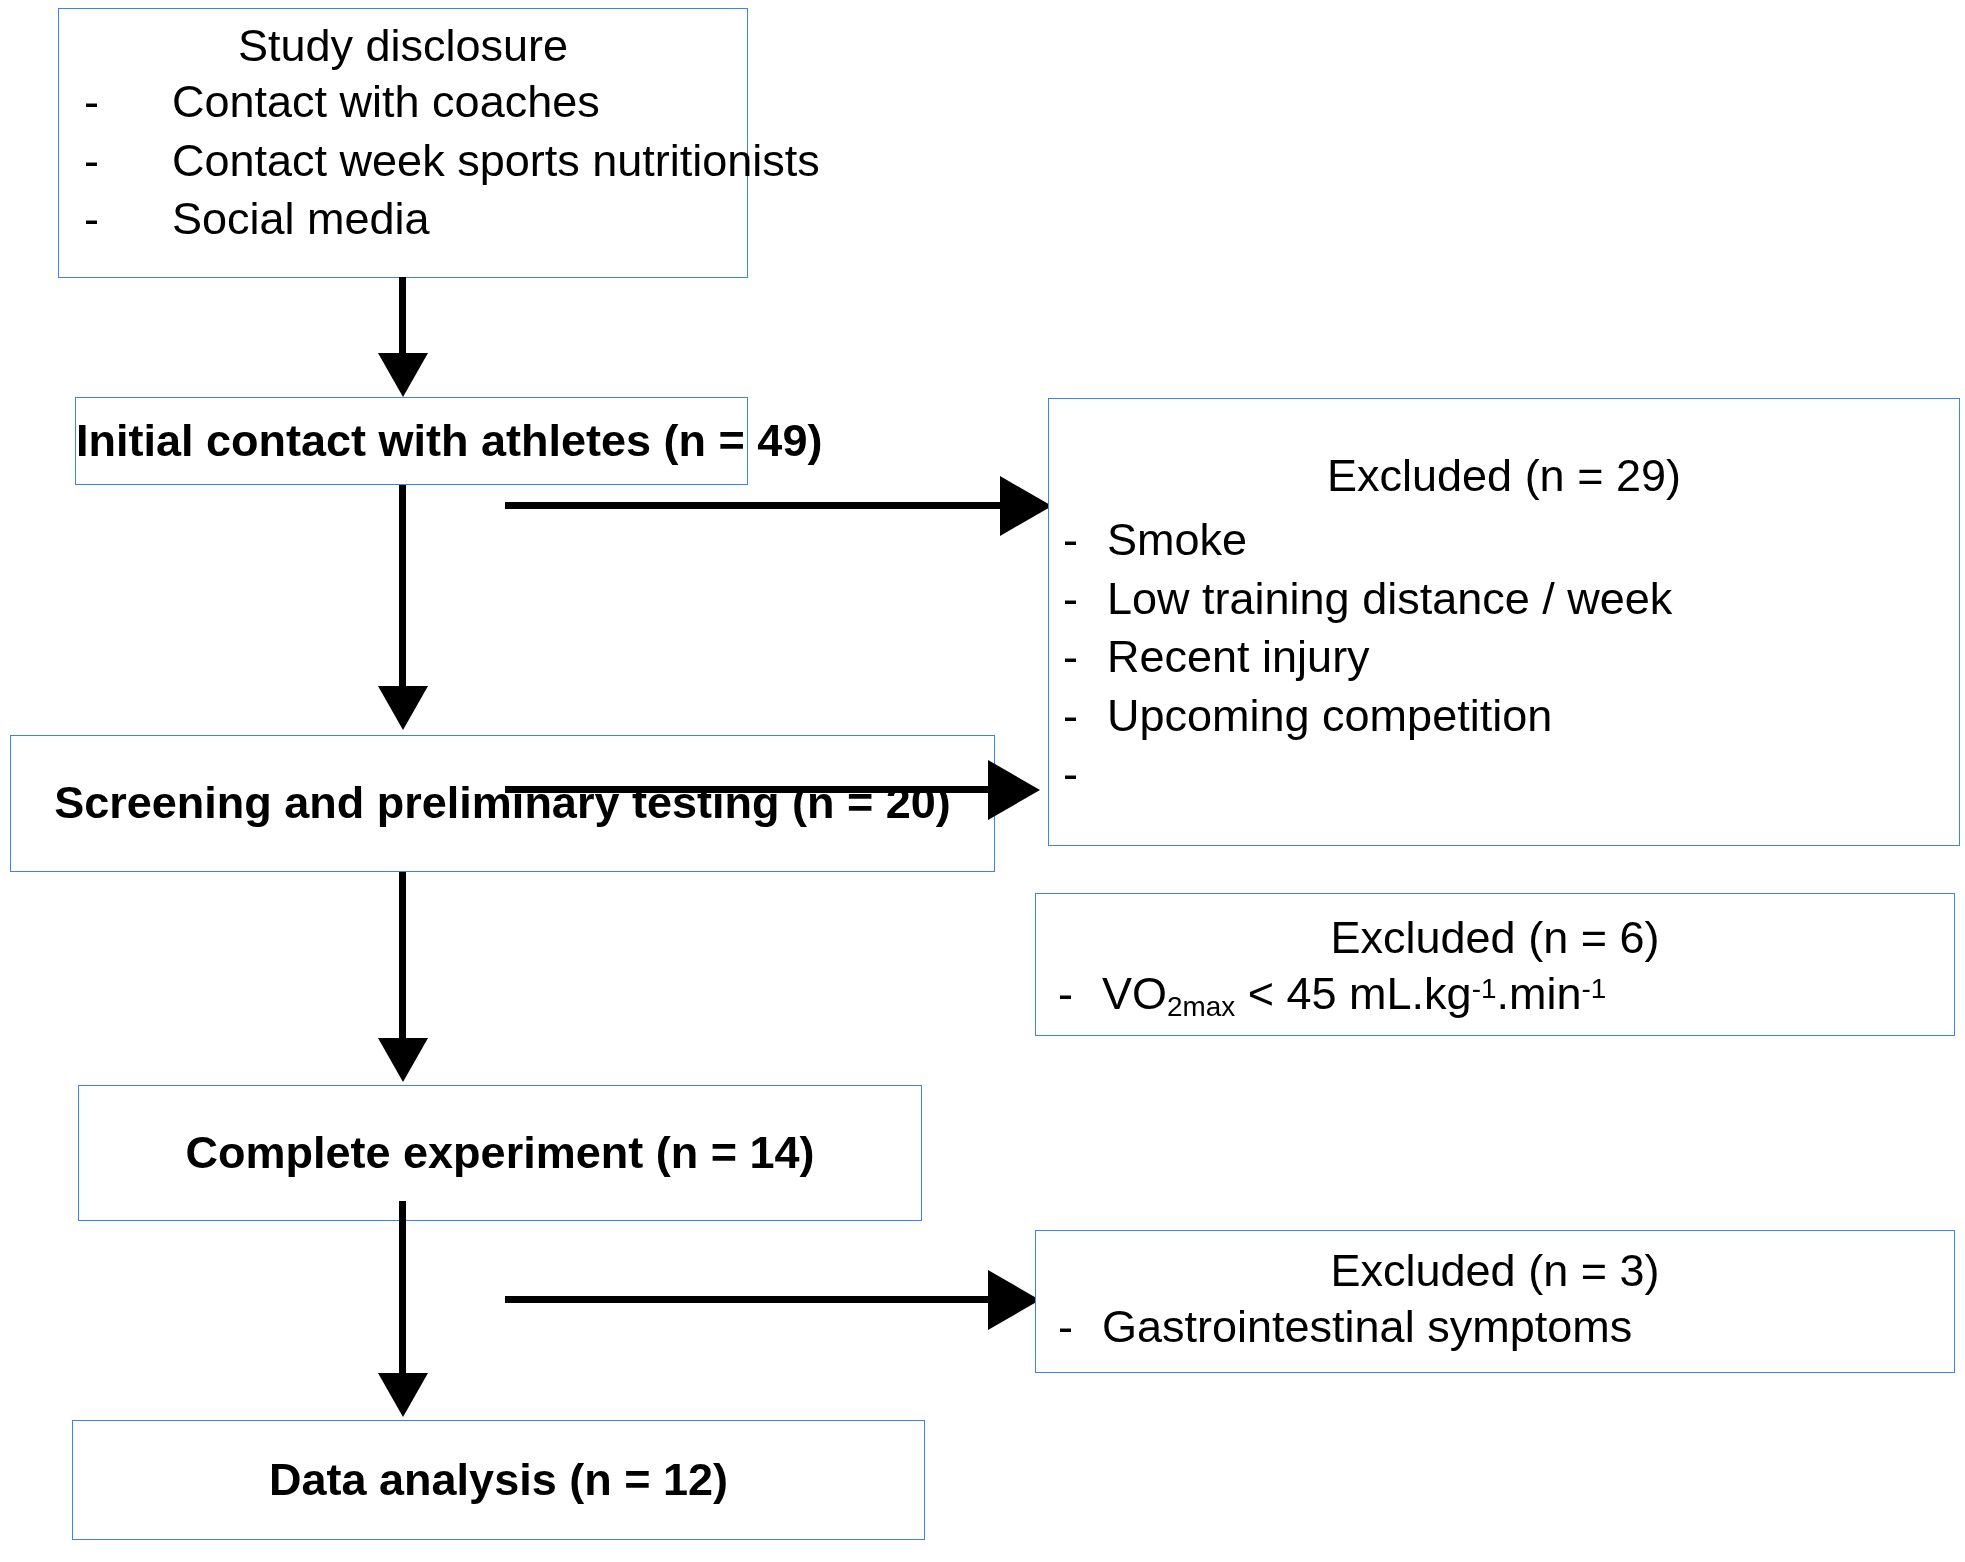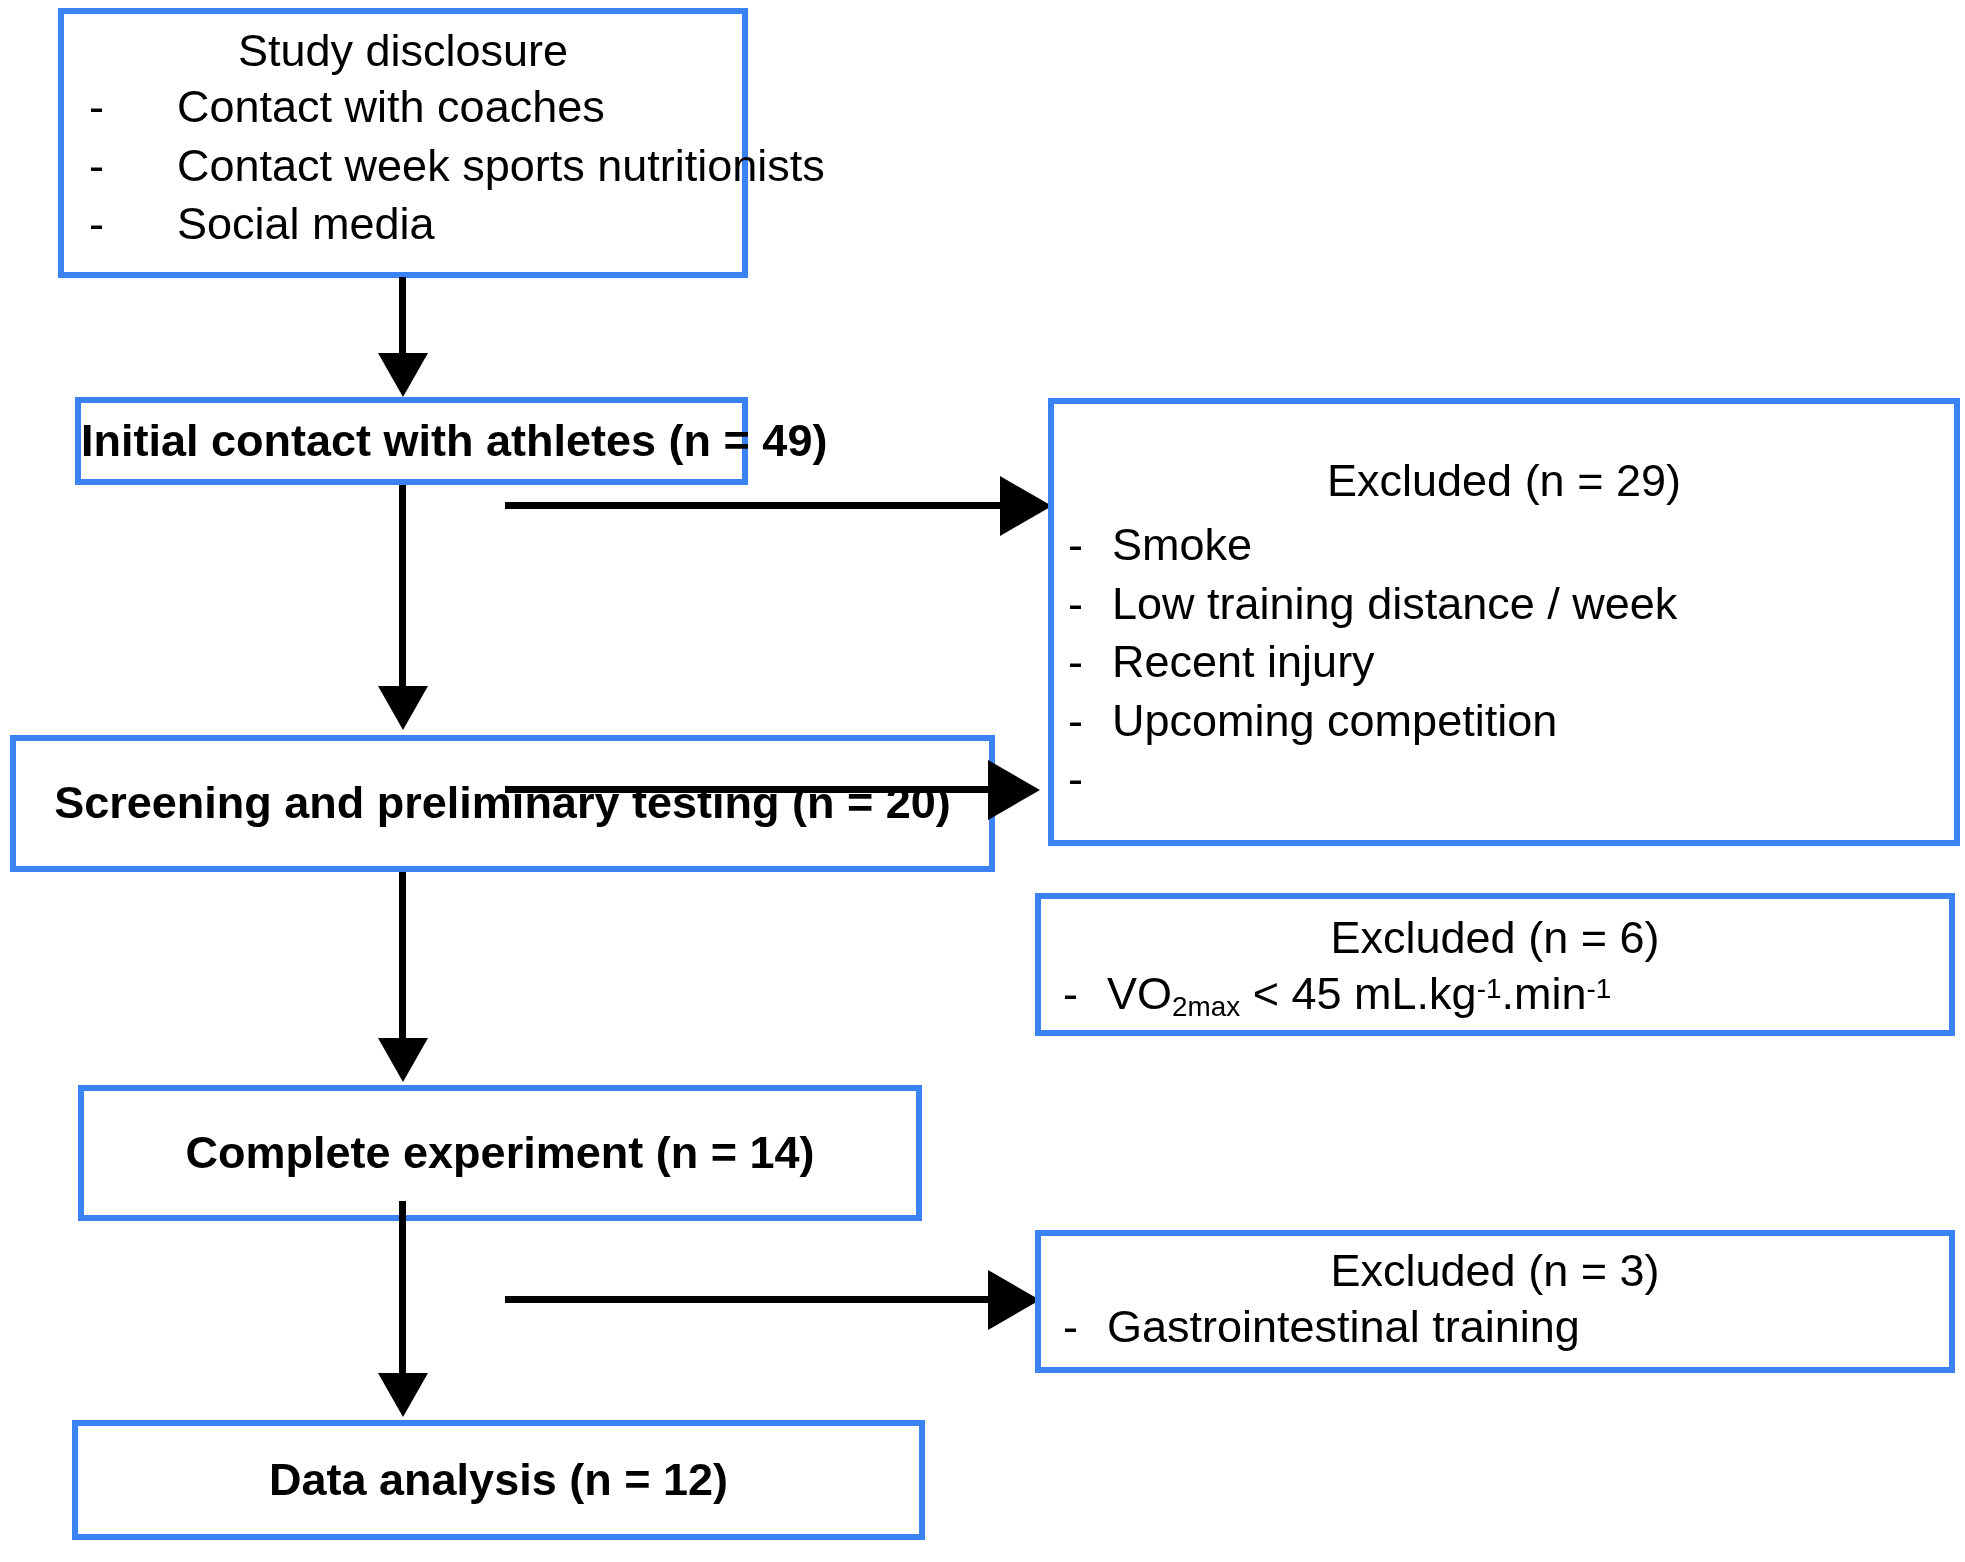--- a/index.html
+++ b/index.html
@@ -12,21 +12,21 @@
     width: 1965px;
     height: 1562px;
     background: #ffffff;
     font-family: "Liberation Sans", sans-serif;
     color: #000000;
     overflow: hidden;
   }
   .node {
     position: absolute;
     box-sizing: border-box;
-    border: 6px solid #3b82f6;
+    border: 1px solid #3b82f6;
     background: #ffffff;
     display: flex;
     flex-direction: column;
     justify-content: center;
   }
   .node-title {
     text-align: center;
     font-size: 45px;
     line-height: 1.12;
     white-space: nowrap;
@@ -224,21 +224,21 @@
   <div class="vhead" style="left:378px; top:1373px;"></div>
 
   <div class="hline" style="left:505px; top:1296px; width:500px;"></div>
   <div class="hhead" style="left:988px; top:1270px;"></div>
 
   <div class="node" id="box-excluded-3">
     <div class="node-title">Excluded (n = 3)</div>
     <ul class="bullets">
       <li class="bullet">
         <span class="dash">-</span>
-        <span>Gastrointestinal training</span>
+        <span>Gastrointestinal symptoms</span>
       </li>
     </ul>
   </div>
 
   <div class="node" id="box-data-analysis">
     <div class="node-single">Data analysis (n = 12)</div>
   </div>
 
 </div>
 

